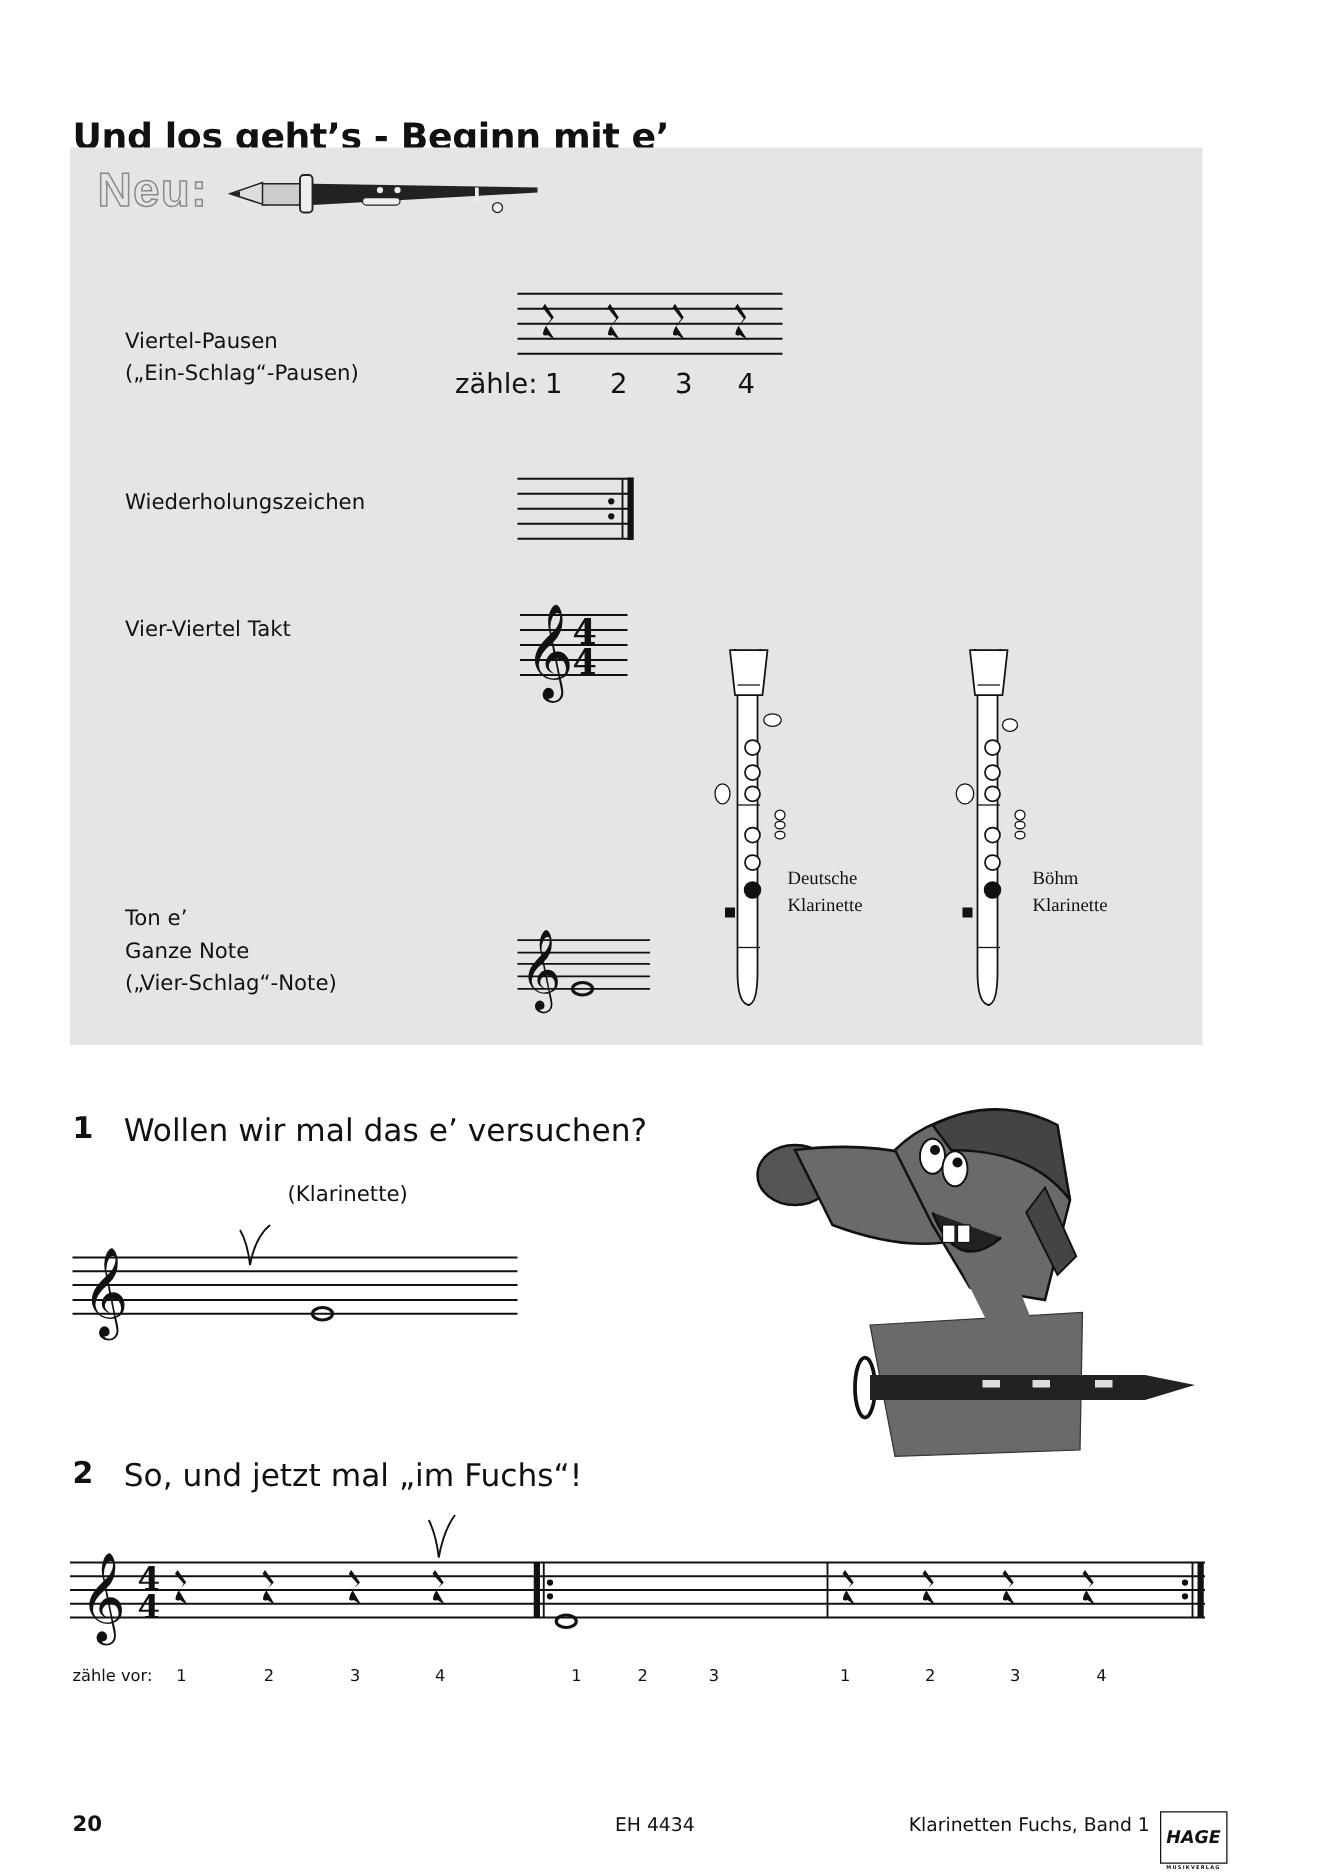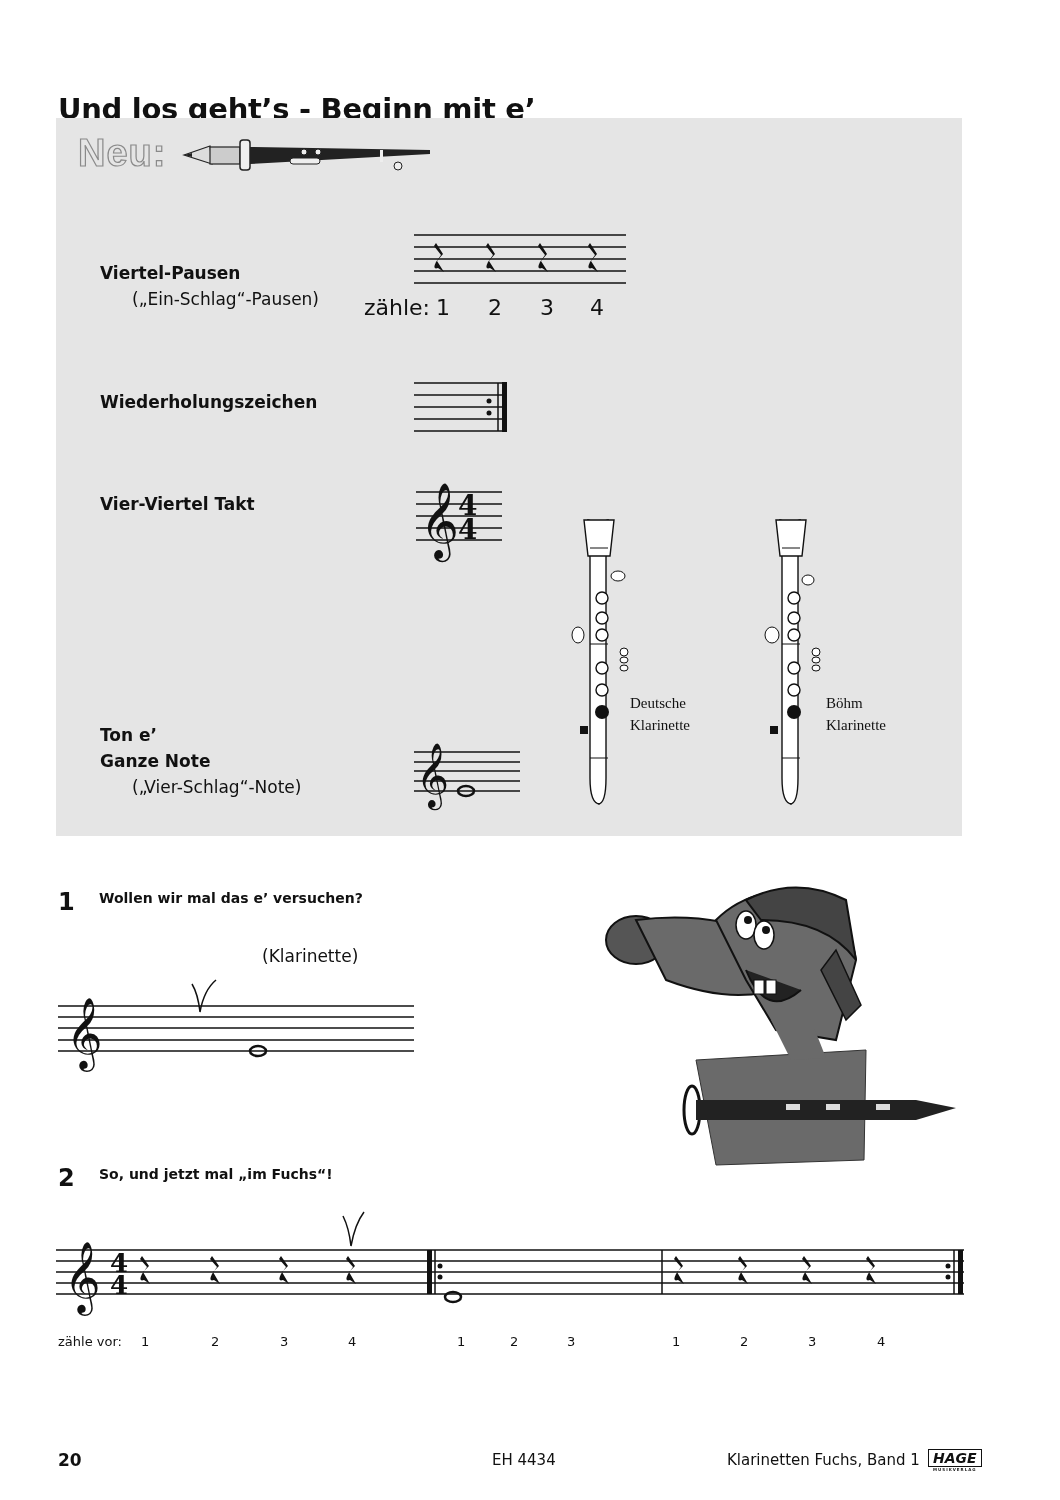--- a/index.html
+++ b/index.html
@@ -3,30 +3,30 @@
 <meta charset="utf-8">
 <style>
   html, body { margin: 0; padding: 0; background: #ffffff; }
   body { width: 1060px; height: 1500px; position: relative; overflow: hidden;
          font-family: "DejaVu Sans", "Liberation Sans", sans-serif; color: #111; }
   .abs { position: absolute; }
   .title { left: 58px; top: 62px; font-size: 29px; font-weight: bold; letter-spacing: -0.3px; margin-top: 30px; }
   .panel { left: 56px; top: 118px; width: 906px; height: 718px; background: #e5e5e5; }
   .neu { left: 78px; top: 132px; font-size: 38px; font-weight: bold; color: #e5e5e5;
          -webkit-text-stroke: 1.2px #8a8a8a; font-family: "Liberation Sans", sans-serif; letter-spacing: 1px; }
-  .lbl-b { font-size: 17px; font-weight: bold; }
-  .lbl-n { font-size: 17px; margin-left: 32px; }
+  .lbl-b { font-size: 17px; font-weight: normal; }
+  .lbl-n { font-size: 17px; }
   .count { font-size: 22px; }
   .small { font-size: 15px; font-family: Liberation Serif, serif; }
   .tiny  { font-size: 13px; }
   .ex-num { font-size: 24px; font-weight: bold; }
-  .ex-text { font-size: 14px; font-weight: bold; }
+  .ex-text { font-size: 25px; }
   .footer { font-size: 15px; }
   .footer-num { font-size: 17px; font-weight: bold; }
-  .hage { border: 1.5px solid #111; padding: 0 4px; font-weight: bold; font-style: italic; font-size: 14px; line-height: 16px; }
+  .hage { border: 1.5px solid #111; padding: 12px 4px; font-weight: bold; font-style: italic; font-size: 14px; line-height: 16px; }
   .hage-sub { font-size: 4px; letter-spacing: 1px; font-weight: bold; text-align: center; }
   svg { position: absolute; overflow: visible; }
 </style>
 </head>
 <body>
 
 <div class="abs title">Und los geht’s - Beginn mit e’</div>
 
 <div class="abs panel"></div>
 <div class="abs neu">Neu:</div>

